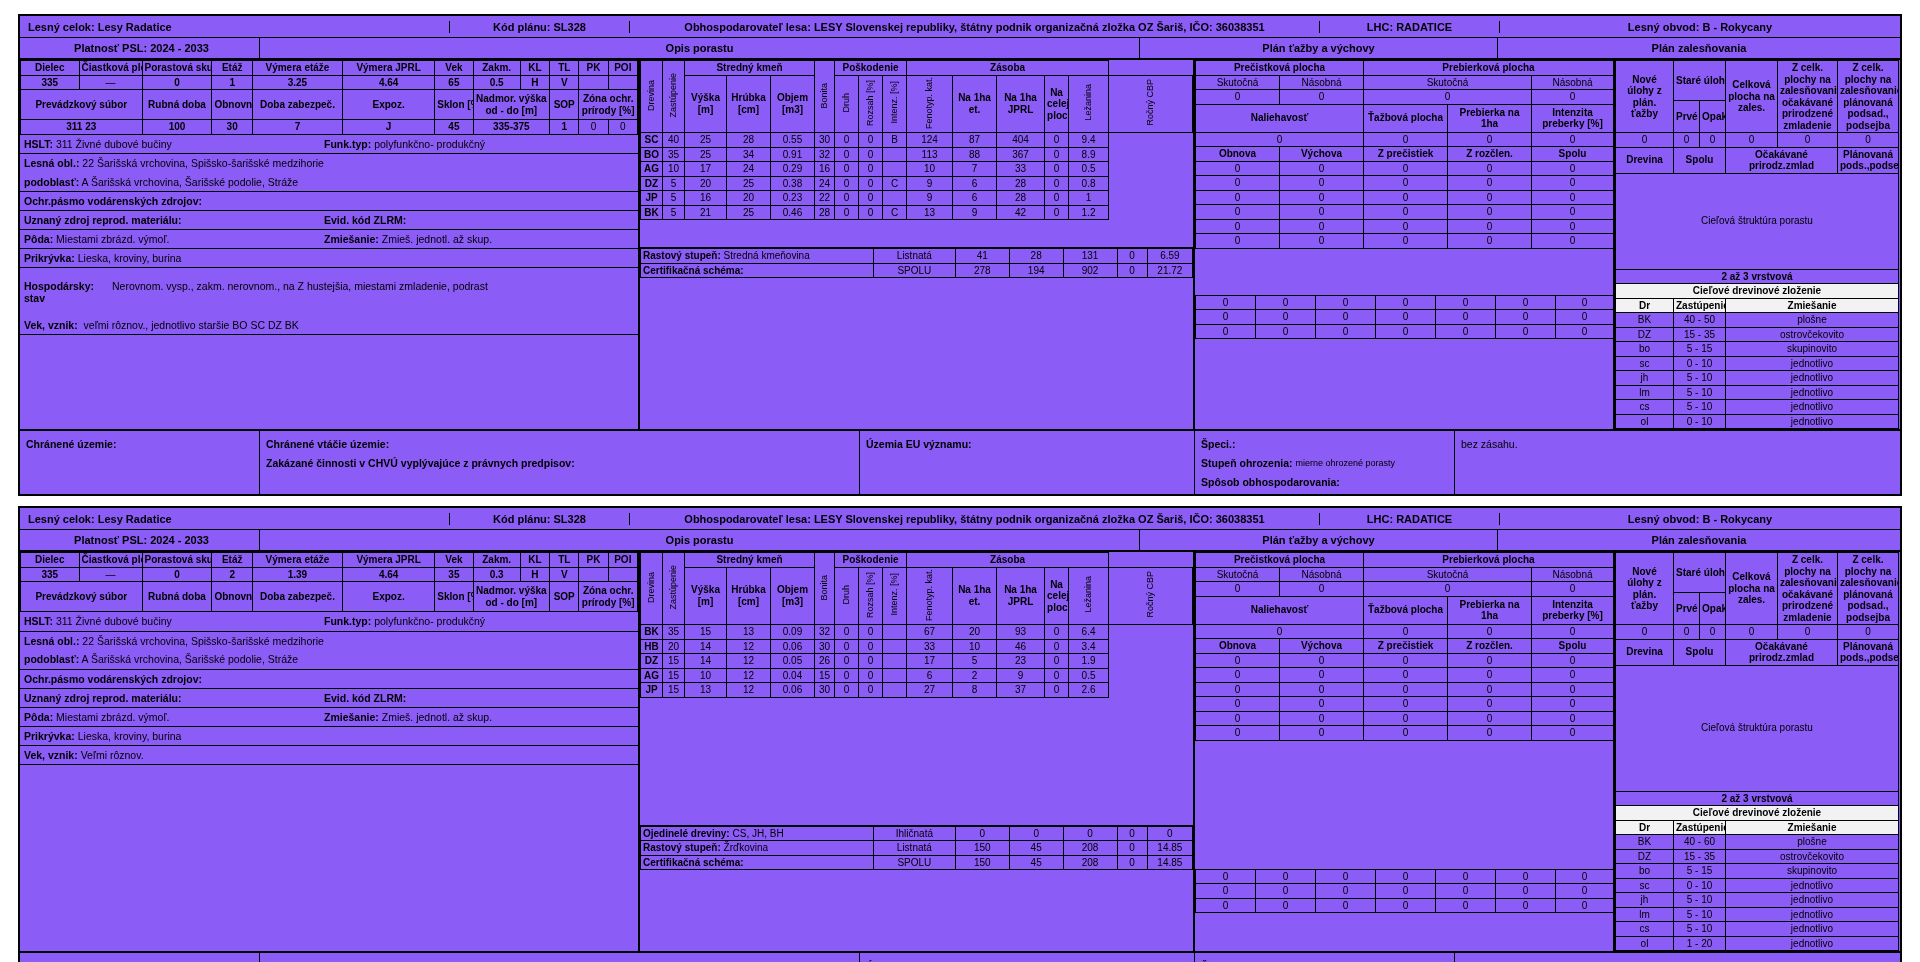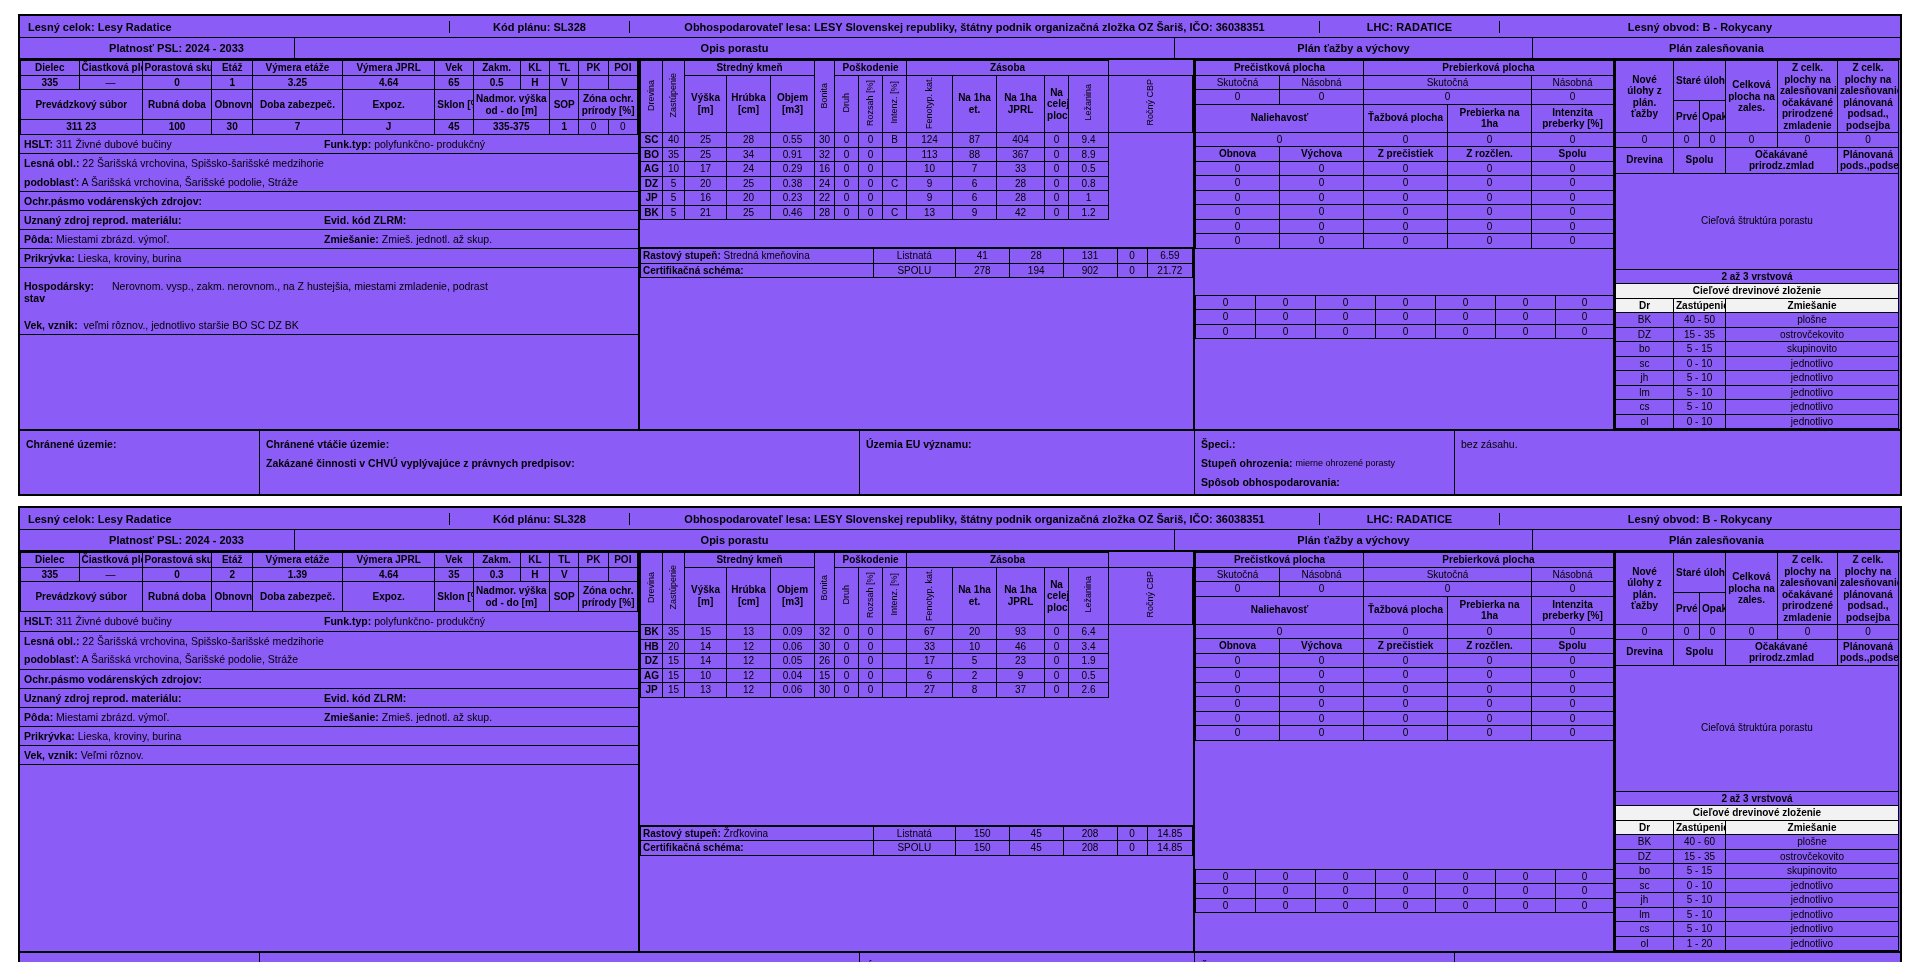--- a/index.html
+++ b/index.html
@@ -61,21 +61,20 @@
     overflow: hidden;
   }
 
   .band2 {
     display: flex;
     height: 22px;
     border-bottom: 2px solid #000;
     font-size: 11px;
     font-weight: bold;
     align-items: stretch;
-    padding-left: 35px;
   }
   .band2 > div {
     display: flex; align-items: center; justify-content: center;
     border-right: 1px solid #000;
   }
   .band2 > div:last-child { border-right: none; }
 
   .body-row { display: flex; align-items: stretch; }
   .col-left { width: 620px; border-right: 2px solid #000; }
   .col-mid  { width: 555px; border-right: 2px solid #000; }
@@ -898,20 +897,29 @@
           <colgroup>
               <col style="width:216px">
               <col style="width:76px">
               <col style="width:50px">
               <col style="width:50px">
               <col style="width:50px">
               <col style="width:28px">
               <col style="width:42px">
             </colgroup>
           <tbody>
+              <tr>
+            <td class="l"><span class="b">Ojedinelé dreviny:</span> <span>CS, JH, BH</span></td>
+            <td class="c">Ihličnatá</td>
+            <td class="c">0</td>
+            <td class="c">0</td>
+            <td class="c">0</td>
+            <td class="c">0</td>
+            <td class="c">0</td>
+          </tr>
           <tr>
             <td class="l"><span class="b">Rastový stupeň:</span> <span>Žrďkovina</span></td>
             <td class="c">Listnatá</td>
             <td class="c">150</td>
             <td class="c">45</td>
             <td class="c">208</td>
             <td class="c">0</td>
             <td class="c">14.85</td>
           </tr>
           <tr>

